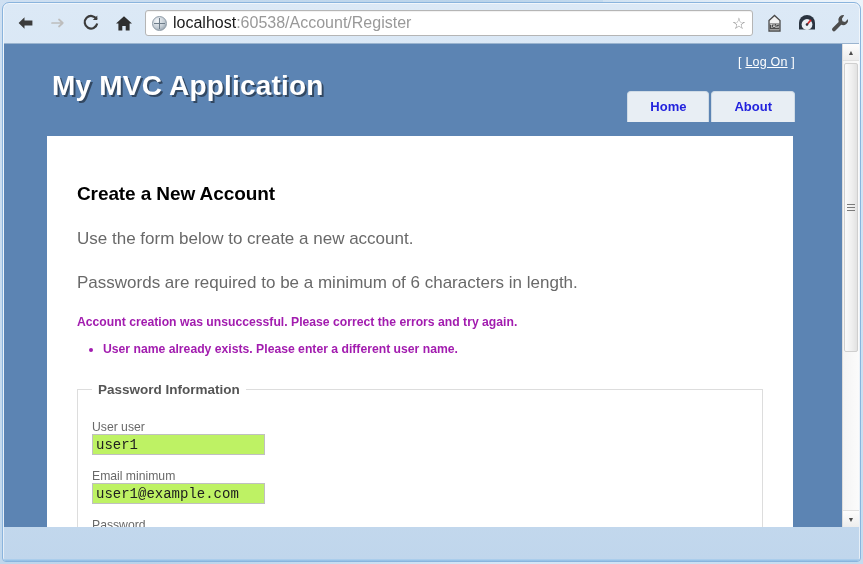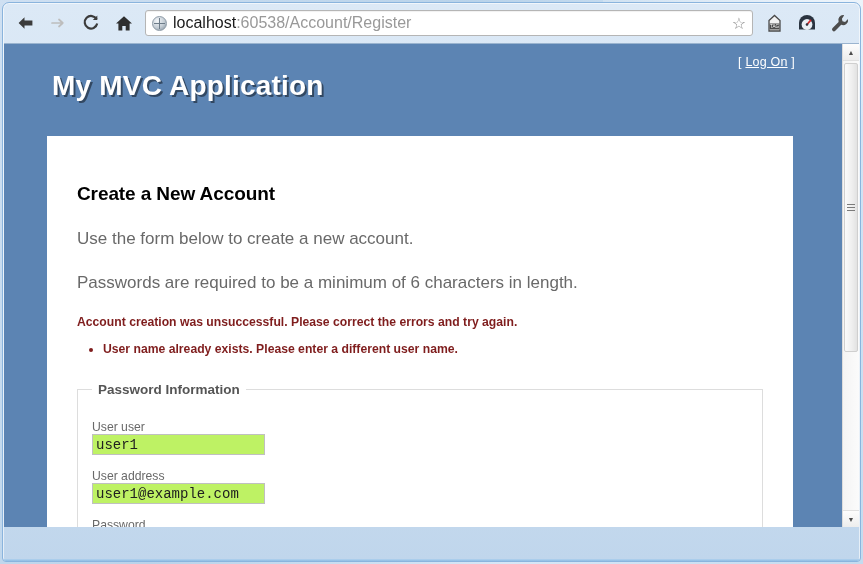--- a/index.html
+++ b/index.html
@@ -327,21 +327,21 @@
 
   .para {
     font-size: 17px;
     color: #696969;
     margin-top: 24px;
   }
 
   .validation-summary {
     margin-top: 22px;
     font-size: 12.2px;
-    color: #7f1d1d;
+    color: #a21caf;
     font-weight: bold;
   }
   .validation-summary ul {
     margin: 13px 0 0 0;
     padding-left: 26px;
   }
   .validation-summary li { margin-top: 2px; }
 
   fieldset.account {
     margin-top: 26px;
@@ -495,20 +495,24 @@
   <div class="viewport">
 
     <div class="page">
 
       <div class="site-header">
 
         <div class="logon"><span>[ </span><a href="#">Log On</a><span> ]</span></div>
 
         <div class="site-title">My MVC Application</div>
 
+        <div class="nav">
+          <div class="nav-item">Home</div>
+          <div class="nav-item">About</div>
+        </div>
 
       </div>
 
       <div class="main">
 
         <h2 class="h2">Create a New Account</h2>
 
         <p class="para">Use the form below to create a new account.</p>
         <p class="para">Passwords are required to be a minimum of 6 characters in length.</p>
 
@@ -518,21 +522,21 @@
             <li>User name already exists. Please enter a different user name.</li>
           </ul>
         </div>
 
         <fieldset class="account">
           <legend>Password Information</legend>
 
           <label class="field-label">User user</label>
           <input class="field-input" type="text" value="user1" style="">
 
-          <label class="field-label">User address</label>
+          <label class="field-label">Email minimum</label>
           <input class="field-input" type="text" value="user1@example.com" style="">
 
           <label class="field-label">Password</label>
 
         </fieldset>
 
       </div>
 
     </div>
 

